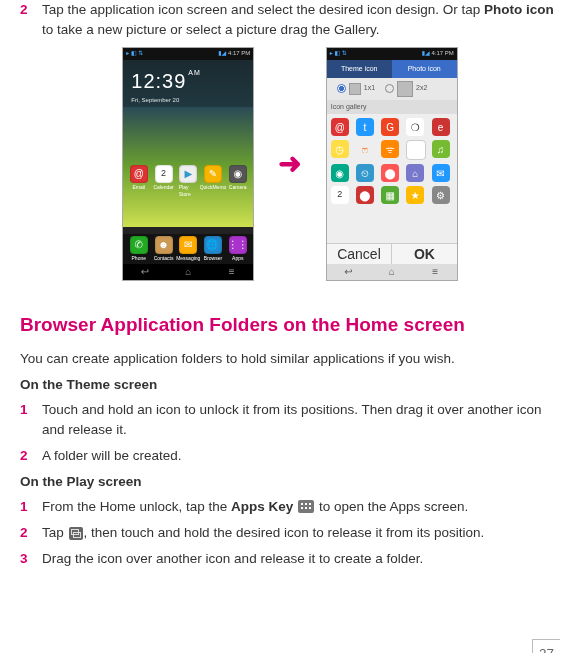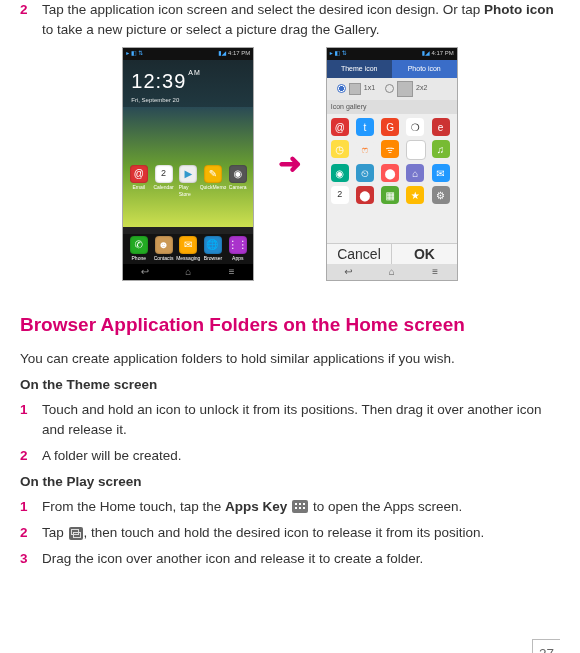--- a/index.html
+++ b/index.html
@@ -284,21 +284,21 @@
 </div>
 <div class="step-row">
   <div class="step-num accent">2</div>
   <div class="step-text">A folder will be created.</div>
 </div>
 
 <div class="subhead">On the Play screen</div>
 <div class="step-row">
   <div class="step-num accent">1</div>
   <div class="step-text">
-    <span>From the Home touch, tap the </span><span class="bold">Apps Key </span><span class="inline-key apps"></span><span> to open the Apps screen.</span>
+    <span>From the Home unlock, tap the </span><span class="bold">Apps Key </span><span class="inline-key apps"></span><span> to open the Apps screen.</span>
   </div>
 </div>
 <div class="step-row">
   <div class="step-num accent">2</div>
   <div class="step-text">
     <span>Tap </span><span class="inline-key tab"></span><span>, then touch and hold the desired icon to release it from its position.</span>
   </div>
 </div>
 <div class="step-row">
   <div class="step-num accent">3</div>

